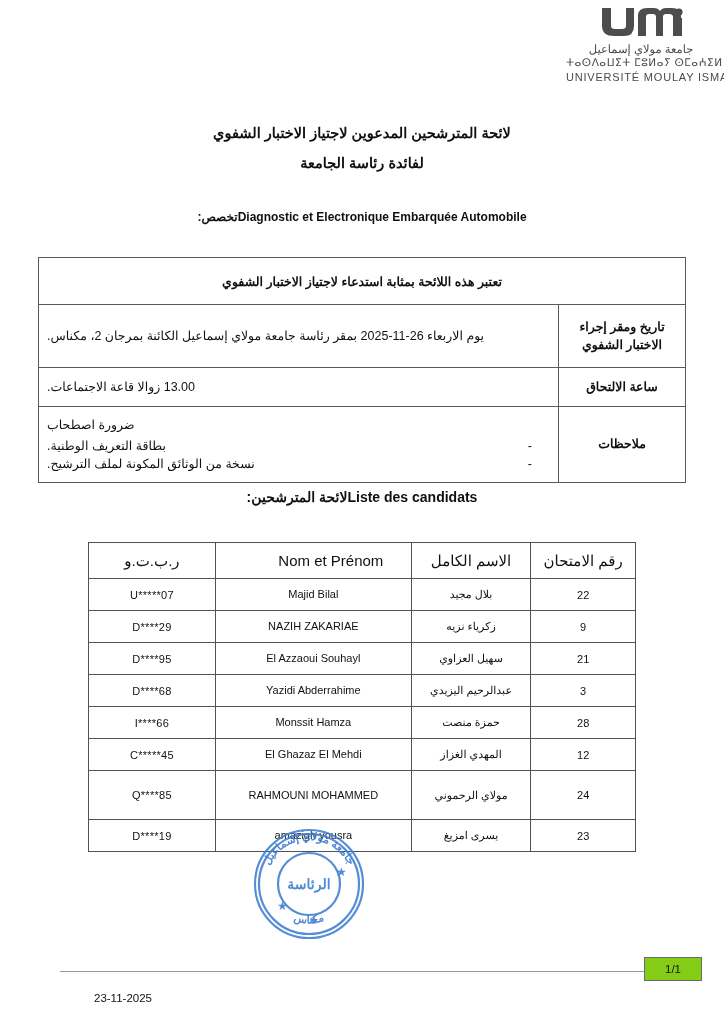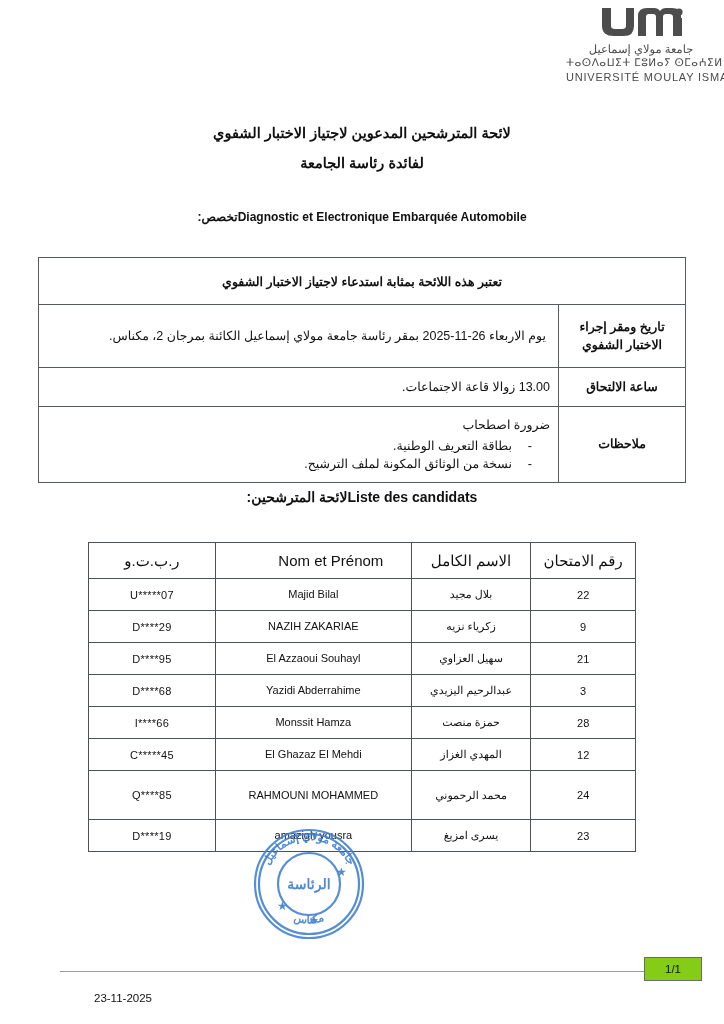--- a/index.html
+++ b/index.html
@@ -110,21 +110,21 @@
     font-weight: bold;
     height: 36px;
   }
   .info-label {
     width: 110px;
     text-align: center;
     font-weight: bold;
     line-height: 1.45;
   }
   .info-value {
-    text-align: right;
+    text-align: left;
     line-height: 1.5;
     margin-top: 48px;
   }
   .info-value.venue { height: 52px; padding-right: 12px; }
   .info-value.time  { height: 28px; }
   .info-value.notes { height: 64px; padding-top: 6px; }
   .notes-intro { margin: 0 0 2px 0; }
   .notes-list { margin: 0; padding: 0; list-style: none; }
   .notes-list li {
     padding-right: 38px;
@@ -326,21 +326,21 @@
       <td class="c-ref">I****66</td>
     </tr>
     <tr>
       <td class="c-num">12</td>
       <td class="c-arname">المهدي الغزاز</td>
       <td class="c-frname">El Ghazaz El Mehdi</td>
       <td class="c-ref">C*****45</td>
     </tr>
     <tr class="tall">
       <td class="c-num">24</td>
-      <td class="c-arname">محمد الرحموني</td>
+      <td class="c-arname">مولاي الرحموني</td>
       <td class="c-frname">RAHMOUNI MOHAMMED</td>
       <td class="c-ref">Q****85</td>
     </tr>
     <tr>
       <td class="c-num">23</td>
       <td class="c-arname">يسرى امزيغ</td>
       <td class="c-frname">amazigh yousra</td>
       <td class="c-ref">D****19</td>
     </tr>
   </tbody>

